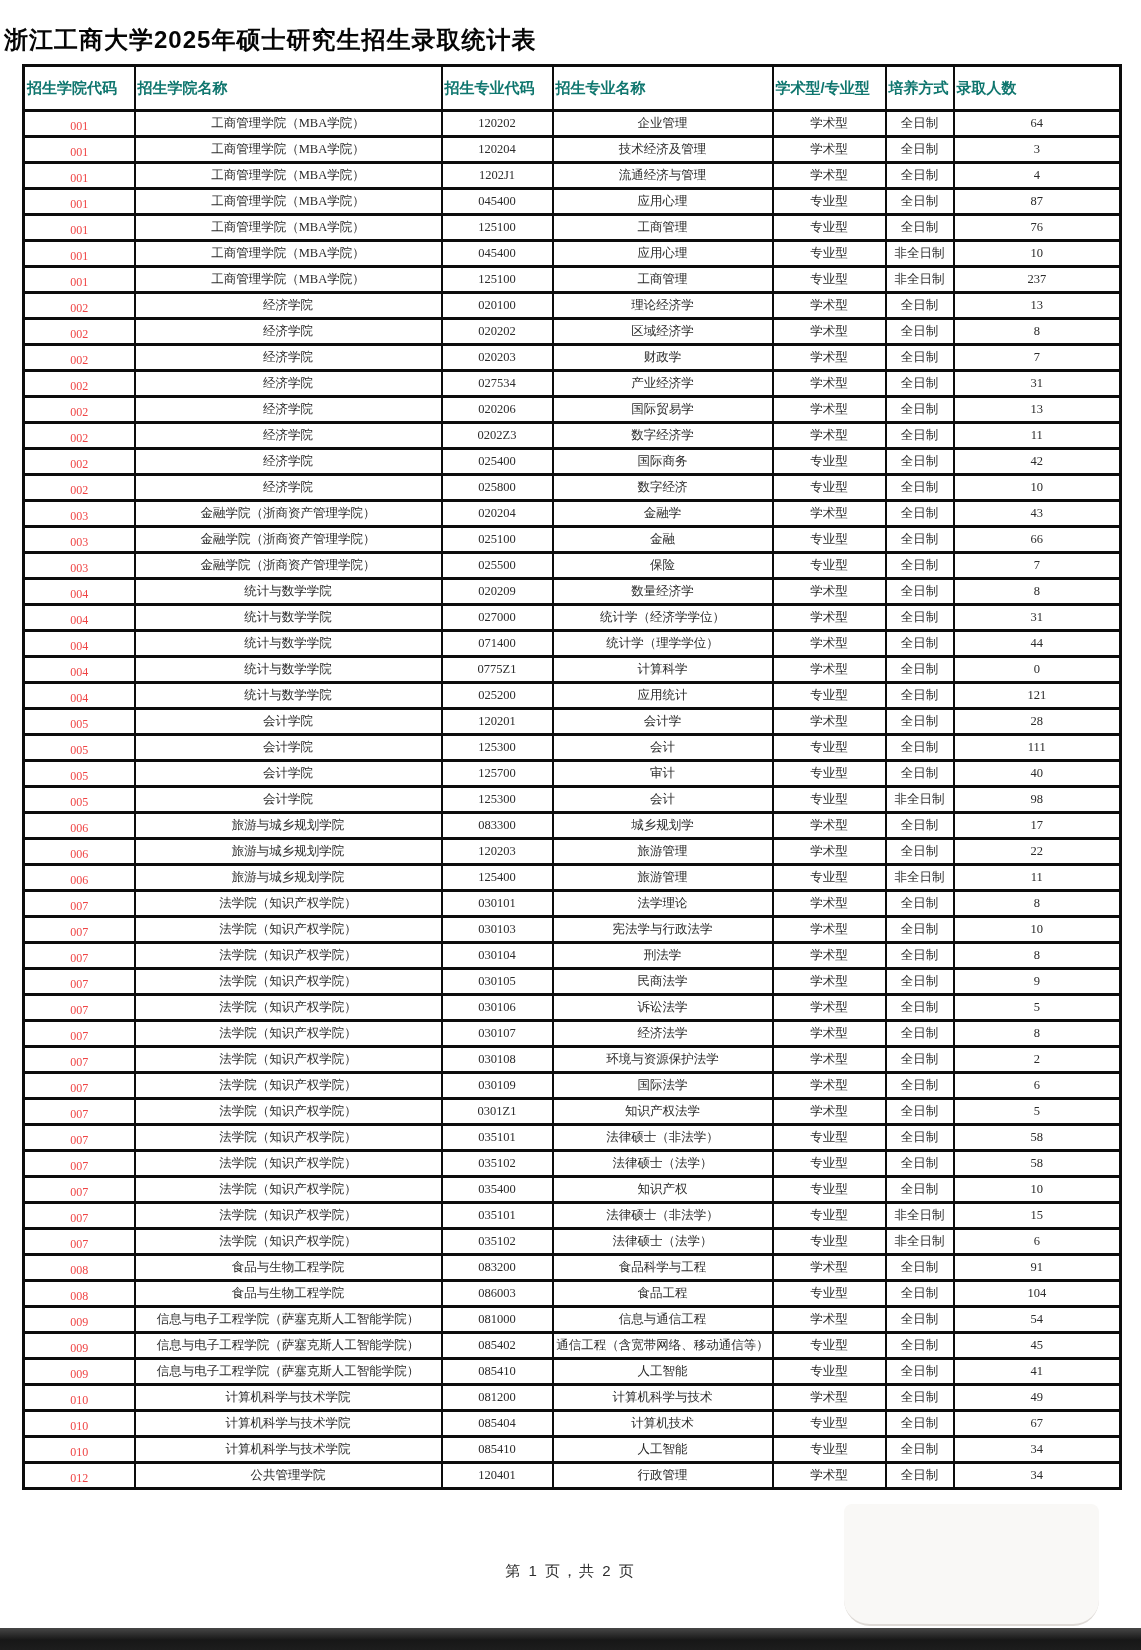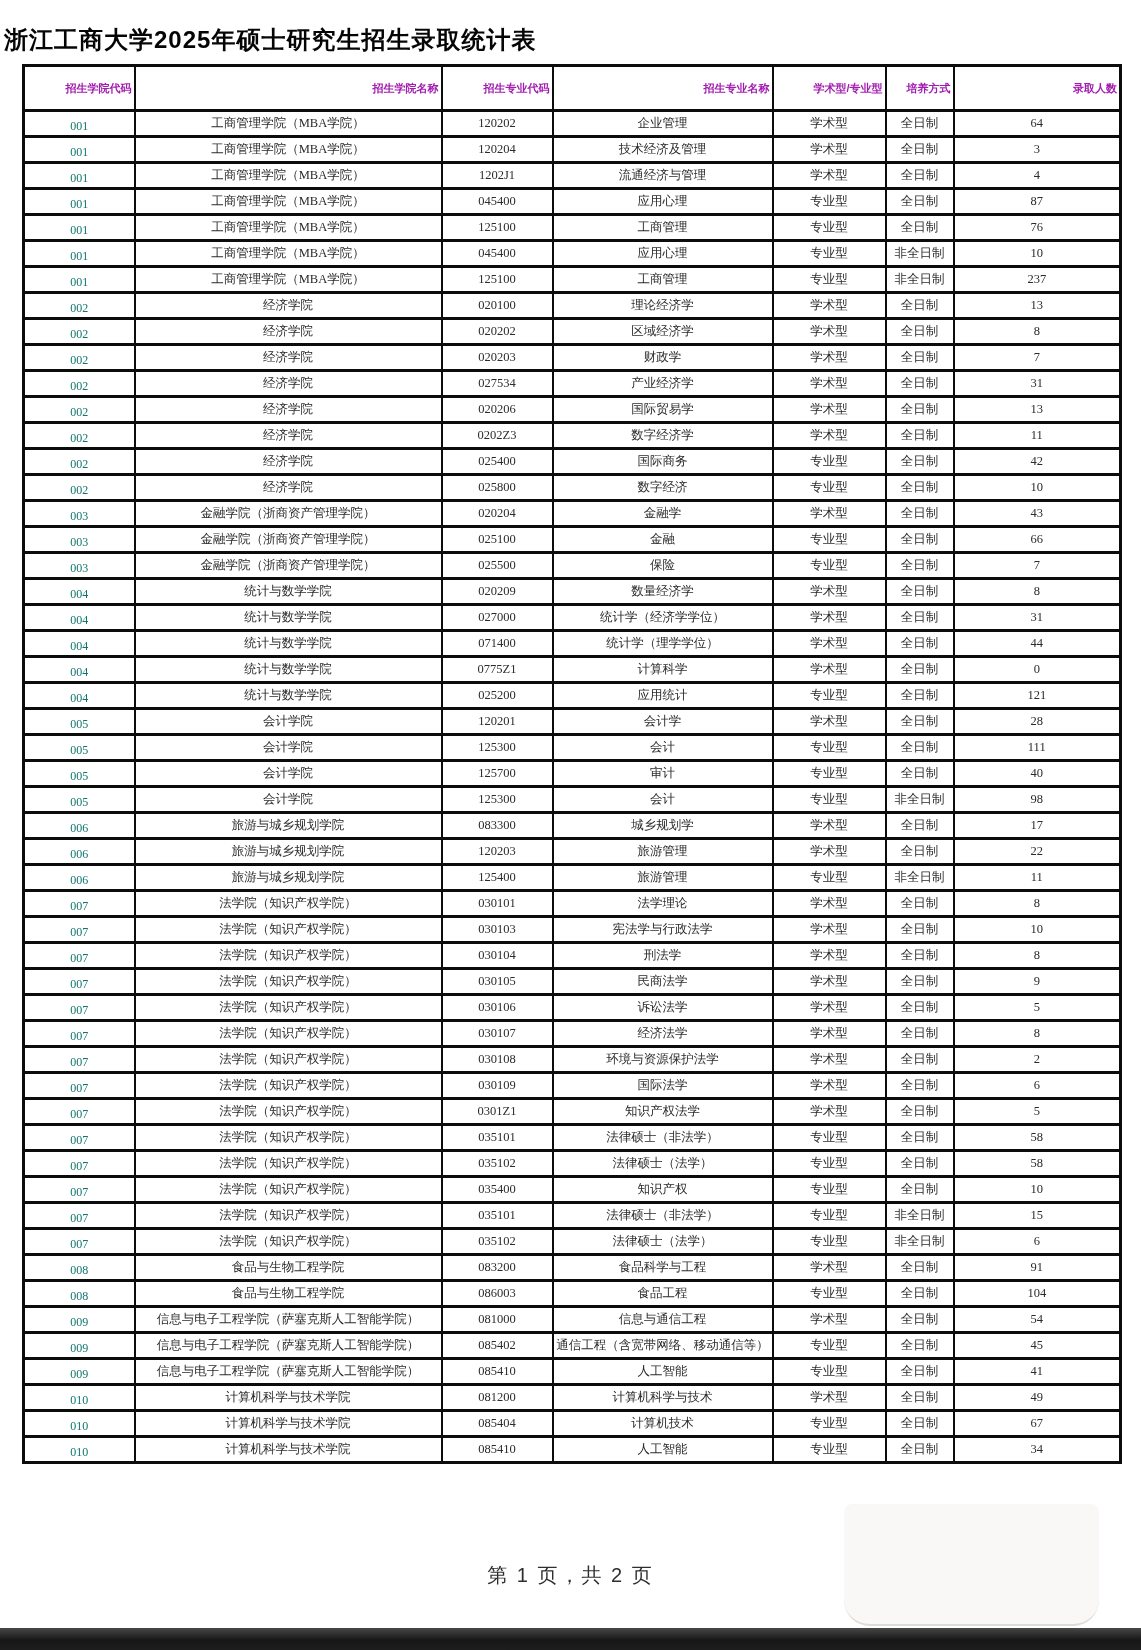--- a/index.html
+++ b/index.html
@@ -11,37 +11,37 @@
     position:absolute;top:24px;left:4px;width:100%;text-align:left;
     font-family:"Liberation Sans",sans-serif;font-weight:bold;font-size:24px;
     color:#050505;letter-spacing:1px;
   }
   table.stats-table{
     position:absolute;left:22px;top:64px;width:1097px;
     border-collapse:collapse;table-layout:fixed;
     border:3px solid #0c0c0c;
   }
   table.stats-table th{
-    height:42px;padding:0 2px;text-align:right;vertical-align:middle;
-    font-family:"Liberation Sans",sans-serif;font-weight:bold;font-size:11px;color:#a21caf;
+    height:42px;padding:0 2px;text-align:left;vertical-align:middle;
+    font-family:"Liberation Sans",sans-serif;font-weight:bold;font-size:15px;color:#0f766e;
     border:solid #0c0c0c;border-width:3px 2px;
     overflow:hidden;white-space:nowrap;
   }
   table.stats-table td{
     height:22px;padding:0 2px;text-align:center;vertical-align:middle;
     font-size:12.5px;color:#2b2b2b;
     border:solid #0c0c0c;border-width:3px 2px;
     overflow:hidden;white-space:nowrap;
   }
   table.stats-table td.c0{
-    vertical-align:bottom;padding-bottom:1px;font-size:12px;color:#0f766e;
+    vertical-align:bottom;padding-bottom:1px;font-size:12px;color:#ef4444;
   }
   .page-footer{
     position:absolute;top:1562px;left:0;width:100%;text-align:center;
-    font-family:"Liberation Sans",sans-serif;font-size:20px;color:#2e2e2e;letter-spacing:2px;
+    font-family:"Liberation Sans",sans-serif;font-size:15px;color:#2e2e2e;letter-spacing:2px;
   }
   .artifact-patch{
     position:absolute;right:42px;bottom:24px;width:255px;height:120px;
     background:#f9f8f6;border-radius:8px 8px 26px 26px;
     border-bottom:2px solid #dedad6;
   }
   .bottom-bar{
     position:absolute;left:0;bottom:0;width:100%;height:22px;
     background:linear-gradient(180deg,#474747 0%,#171717 55%,#1d1d1d 100%);
   }
@@ -534,18 +534,27 @@
   </tr>
       <tr>
     <td class="c0">010</td>
     <td>计算机科学与技术学院</td>
     <td>085410</td>
     <td>人工智能</td>
     <td>专业型</td>
     <td>全日制</td>
     <td>34</td>
   </tr>
+      <tr>
+    <td class="c0">012</td>
+    <td>公共管理学院</td>
+    <td>120401</td>
+    <td>行政管理</td>
+    <td>学术型</td>
+    <td>全日制</td>
+    <td>34</td>
+  </tr>
     </tbody>
 </table>
 
 <div class="page-footer">第 1 页，共 2 页</div>
 <div class="artifact-patch"></div>
 <div class="bottom-bar"></div>
 
 </body></html>

